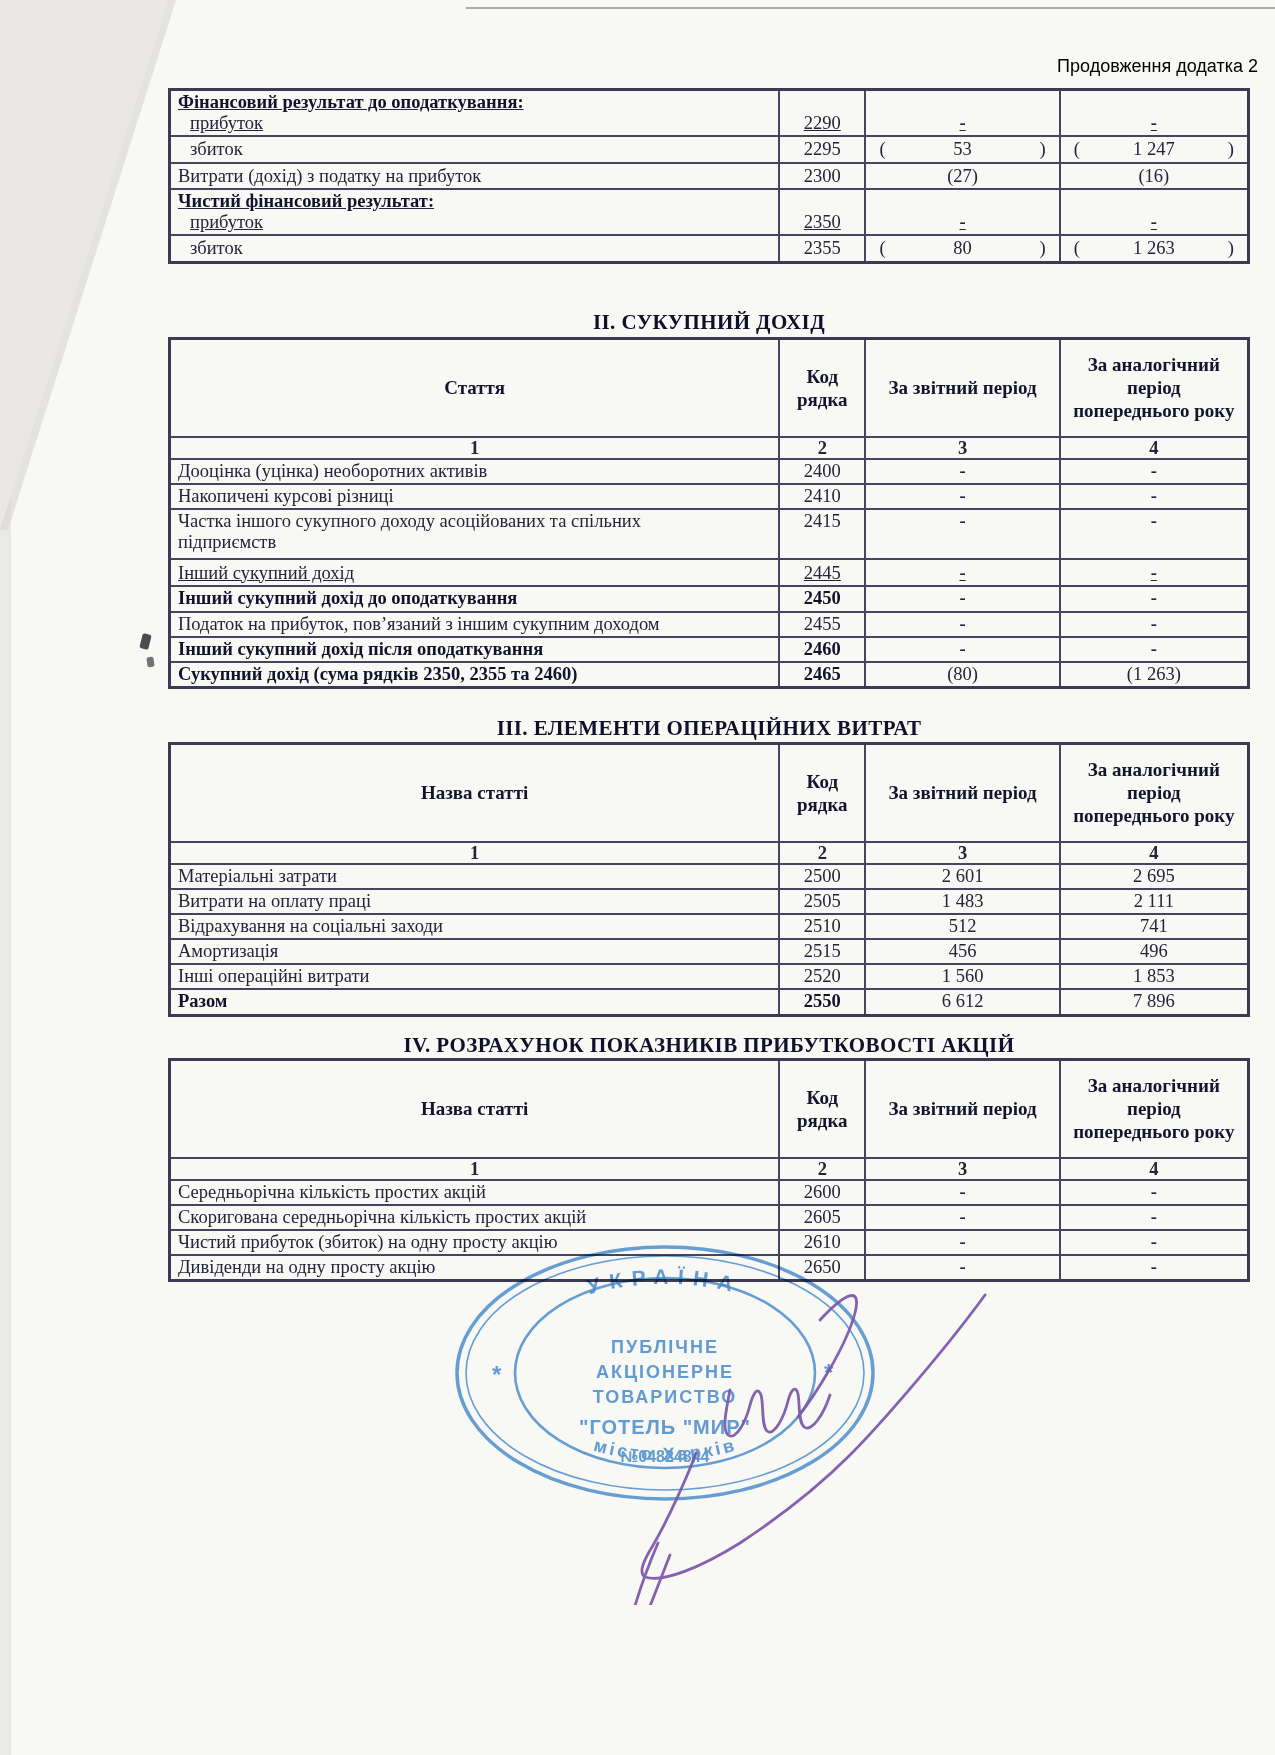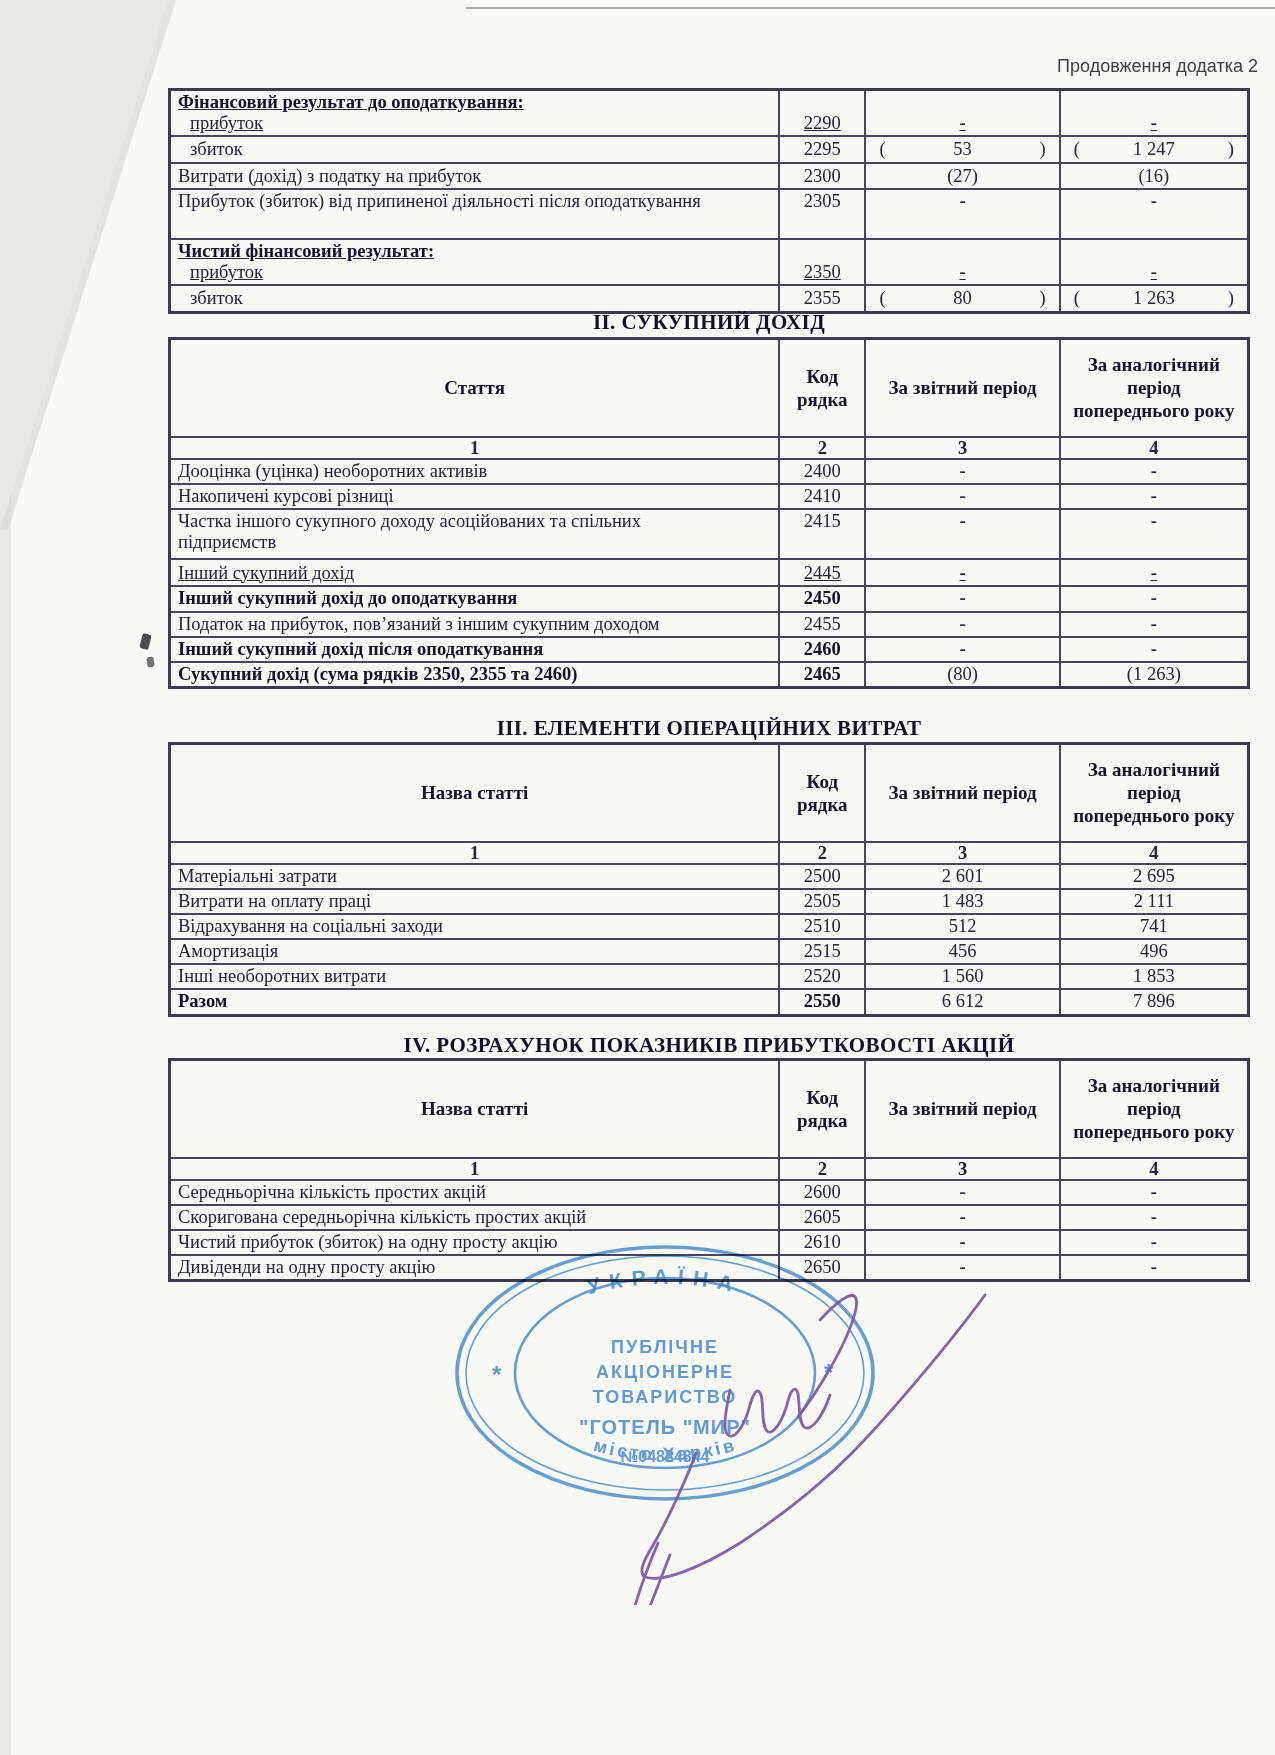--- a/index.html
+++ b/index.html
@@ -12,21 +12,21 @@
   .fold{position:absolute;left:0;top:0;width:480px;height:560px;
         background:linear-gradient(115deg,#e9e8e5 55%,#f1f0ed 100%);
         clip-path:polygon(0 0,168px 0,0 530px);}
   .fold-edge{position:absolute;left:0;top:0;width:480px;height:560px;
         clip-path:polygon(168px 0,176px 0,8px 530px,0 530px);background:#d8d6d2;opacity:.6;}
   .topline{position:absolute;top:7px;left:466px;right:0;height:2px;background:#6f6a66;opacity:.55;}
   .speck1{position:absolute;left:141px;top:634px;width:9px;height:15px;background:#2d2d32;border-radius:2px;transform:rotate(14deg);opacity:.85;}
   .speck2{position:absolute;left:147px;top:657px;width:7px;height:10px;background:#3a3a40;border-radius:2px;transform:rotate(-8deg);opacity:.7;}
 
   .note{position:absolute;top:56px;right:17px;font-family:"Liberation Sans",sans-serif;
-        font-size:18px;color:#404040;}
+        font-size:18px;color:#000000;}
 
   .blk{position:absolute;left:168px;width:1082px;}
   .sec-title{font-weight:bold;font-size:21px;text-align:center;color:#10102a;letter-spacing:.4px;}
   .title2{top:310px;} .title3{top:716px;} .title4{top:1033px;}
   .t1{top:88px;} .t2{top:337px;} .t3{top:742px;} .t4{top:1058px;}
 
   table{width:100%;border-collapse:collapse;table-layout:fixed;border:3px solid #3c3952;}
   td{border:2px solid #474460;padding:1px 7px;font-size:18.5px;line-height:21px;
      vertical-align:middle;overflow:hidden;}
   tr{box-shadow:0 1px 0 rgba(0,130,130,.14);}
@@ -102,26 +102,20 @@
                 <span>)</span>
               </div>
             </td>
       </tr>
       <tr class="r26">
         <td>Витрати (дохід) з податку на прибуток</td>
         <td class="c">2300</td>
         <td class="v">(27)</td>
         <td class="v">(16)</td>
       </tr>
-      <tr class="r50 va-t">
-        <td><span class="wrapcap">Прибуток (збиток) від  припиненої діяльності після оподаткування</span></td>
-        <td class="c">2305</td>
-        <td class="v dash">-</td>
-        <td class="v dash">-</td>
-      </tr>
       <tr class="r42 va-b">
         <td>
           <div class="grp">Чистий фінансовий результат:</div>
           <div class="sub">прибуток</div>
         </td>
         <td class="c">2350</td>
         <td class="v dash">-</td>
         <td class="v dash">-</td>
       </tr>
       <tr class="r26">
@@ -260,21 +254,21 @@
         <td class="v">512</td>
         <td class="v">741</td>
       </tr>
       <tr class="r24">
         <td>Амортизація</td>
         <td class="c">2515</td>
         <td class="v">456</td>
         <td class="v">496</td>
       </tr>
       <tr class="r24">
-        <td>Інші необоротних витрати</td>
+        <td>Інші операційні витрати</td>
         <td class="c">2520</td>
         <td class="v">1 560</td>
         <td class="v">1 853</td>
       </tr>
       <tr class="r27">
         <td class="b">Разом</td>
         <td class="c b">2550</td>
         <td class="v">6 612</td>
         <td class="v">7 896</td>
       </tr>

